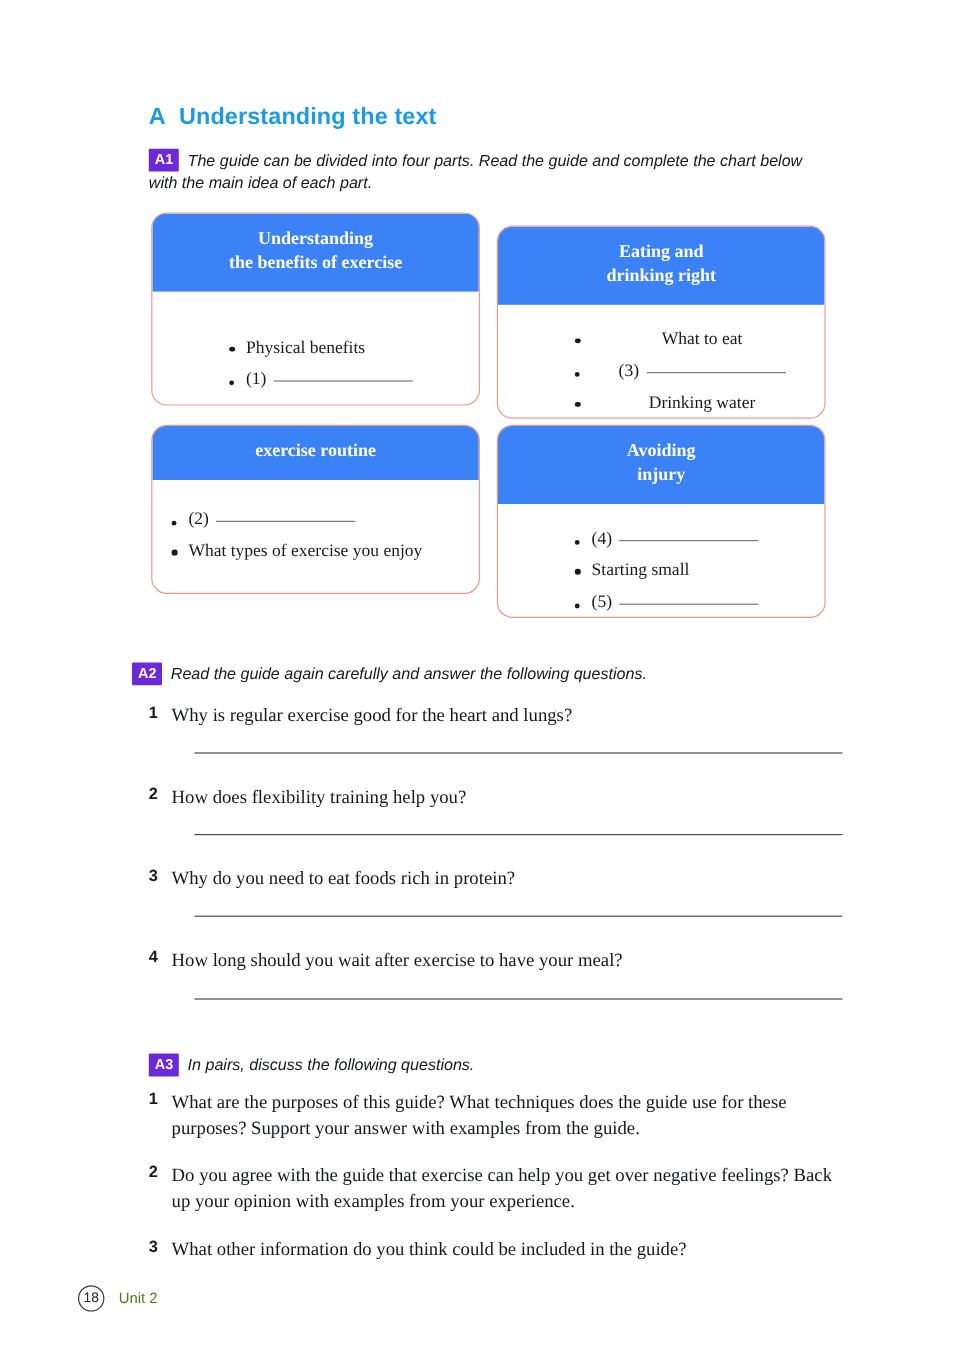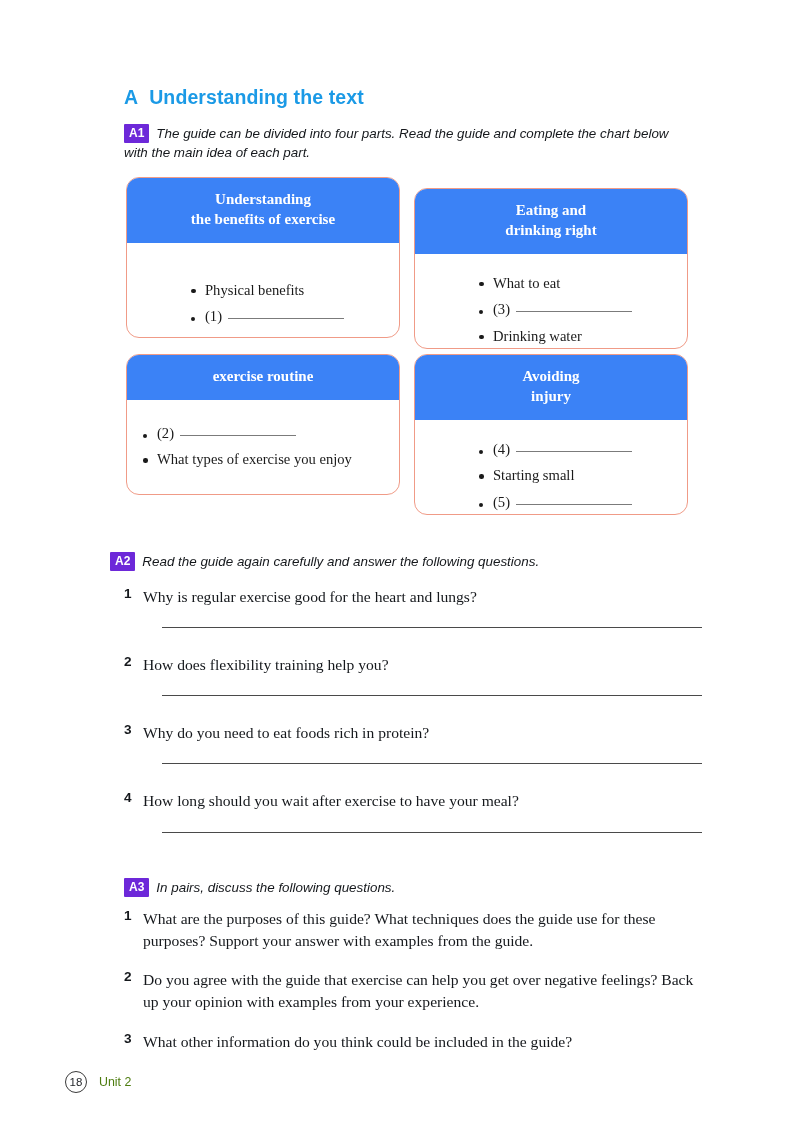--- a/index.html
+++ b/index.html
@@ -128,21 +128,21 @@
     vertical-align: 2px;
     height: 0;
   }
 
   #card-1 { left: 126px; top: 177px; }
   #card-2 { left: 414px; top: 188px; }
   #card-3 { left: 126px; top: 354px; }
   #card-4 { left: 414px; top: 354px; }
 
   #card-1 .card-body { height: 94px; padding-top: 40px; padding-left: 56px; }
-  #card-2 .card-body { height: 94px; padding-top: 22px; padding-left: 56px; }
+  #card-2 .card-body { height: 94px; padding-top: 22px; padding-left: 56px; text-align: center; }
   #card-3 .card-body { height: 94px; padding-top: 26px; padding-left: 8px; }
   #card-4 .card-body { height: 94px; padding-top: 22px; padding-left: 56px; }
 
   
   .qlist { position: absolute; left: 124px; width: 580px; }
   #qlist-a2 { top: 586px; }
   #qlist-a3 { top: 908px; }
 
   .qrow {
     position: relative;

